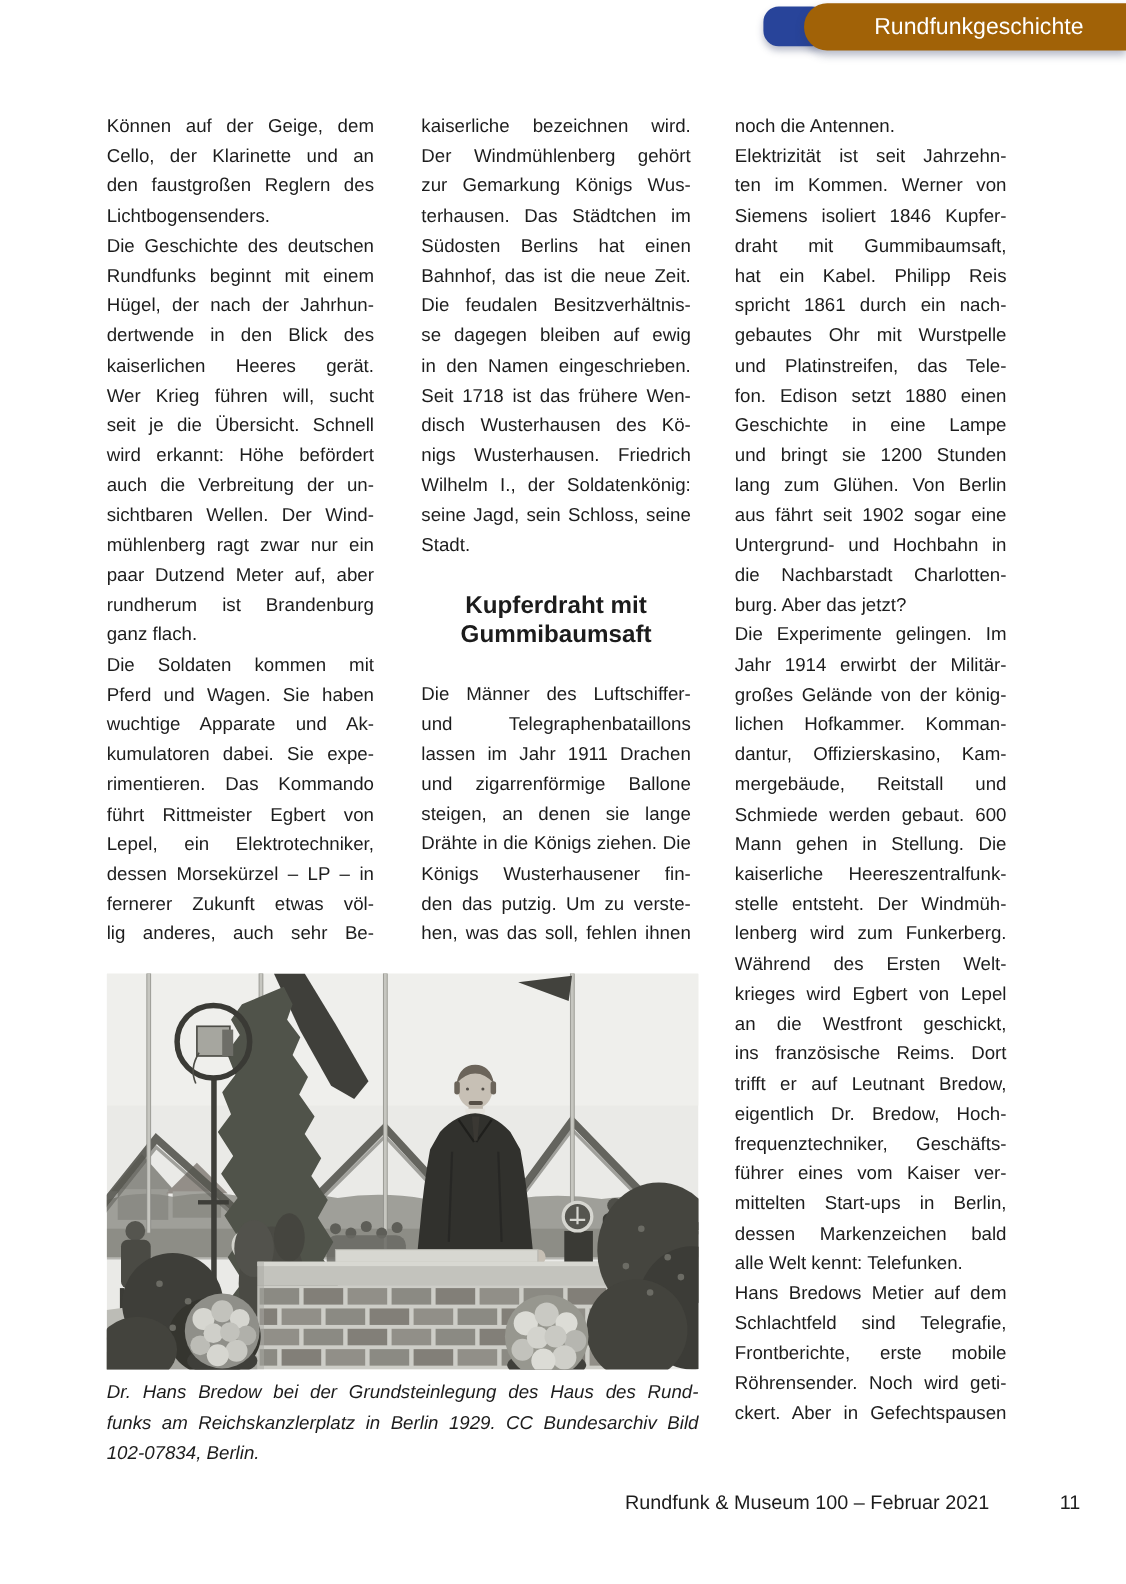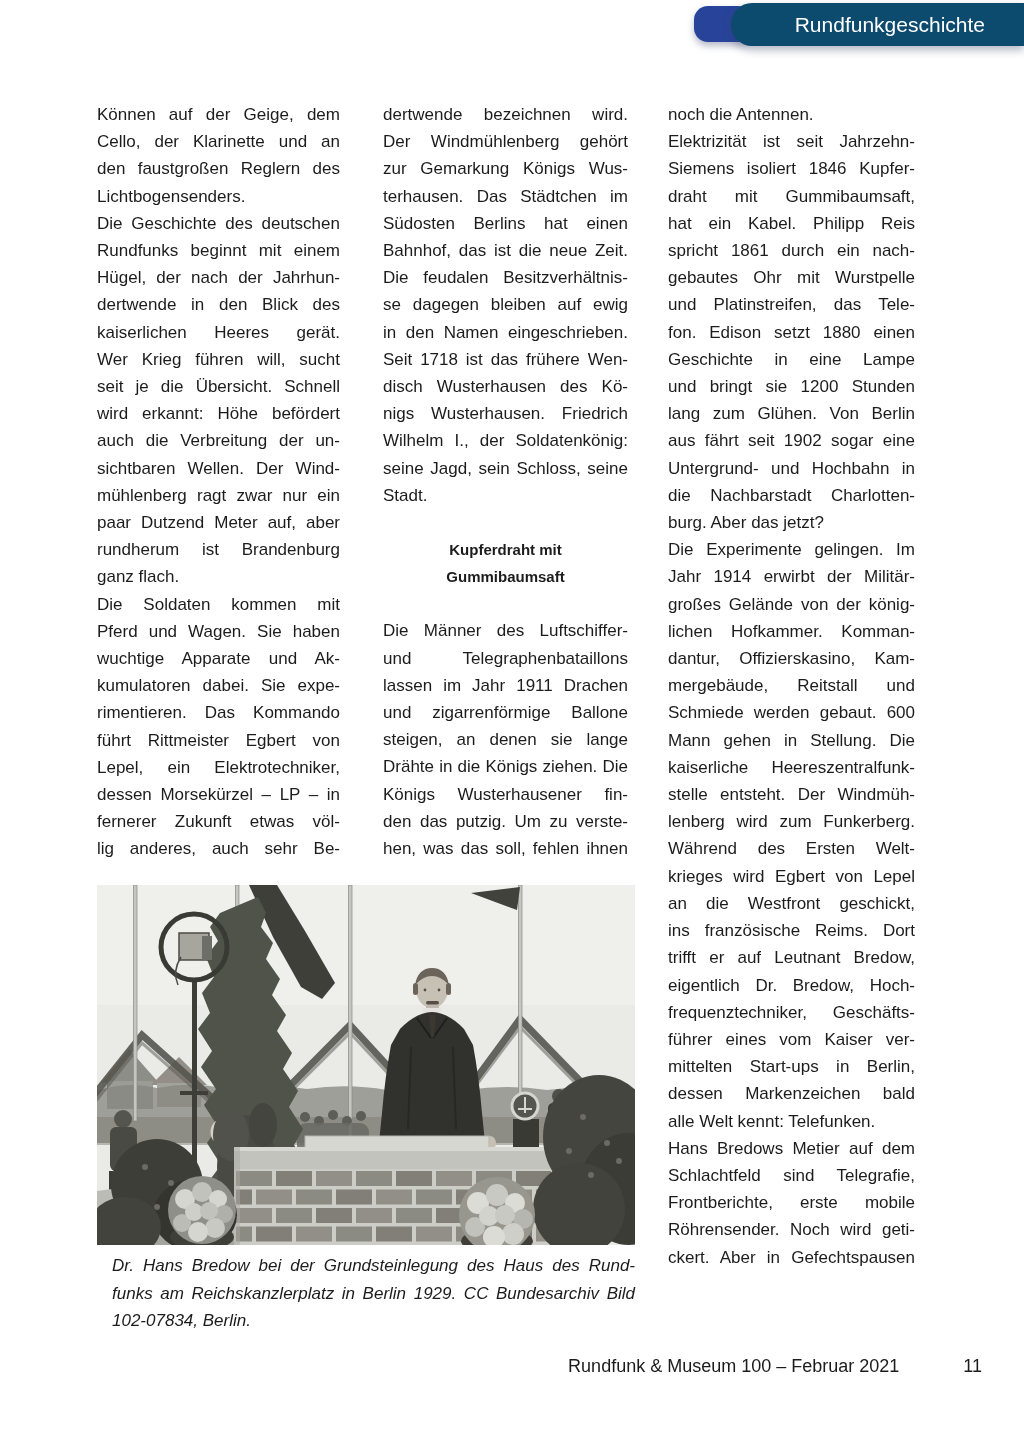--- a/index.html
+++ b/index.html
@@ -20,42 +20,42 @@
     padding-right:39px;box-sizing:border-box;
     color:#ffffff;font-size:21px;
   }
   
   .col{position:absolute;top:101px;font-size:17px;line-height:27.2px;}
   #col1{left:97px;width:243px;}
   #col2{left:383px;width:245px;}
   #col3{left:668px;width:247px;}
   .line{text-align:justify;text-align-last:justify;}
   .line.pend{text-align-last:auto;}
-  .heading{margin:27px 0;text-align:center;font-weight:bold;font-size:15px;line-height:27.2px;}
+  .heading{margin:27px 0;text-align:center;font-weight:bold;font-size:22px;line-height:27.2px;}
   
   figure{position:absolute;left:97px;top:885px;width:538px;margin:0;}
   figure svg{display:block;}
   figcaption{margin-top:7px;font-style:italic;font-size:17px;line-height:27.5px;color:#1c1c1c;}
-  .cap-line{text-align:justify;text-align-last:justify;margin-left:15px;}
+  .cap-line{text-align:justify;text-align-last:justify;}
   .cap-line.pend{text-align-last:auto;}
   
   .footer{
     position:absolute;left:97px;top:1356px;width:885px;
     display:flex;justify-content:flex-end;align-items:baseline;gap:64px;
     font-size:18px;
   }
   .pagenum{font-weight:normal;}
 </style>
 </head>
 <body>
 
 <div class="page">
 
   <div class="badge-back" style="background: rgb(40, 68, 154);"></div>
-  <div class="badge" style="background: #0c4a6e; justify-content: flex-end;">
+  <div class="badge" style="background: #a16207; justify-content: flex-end;">
     <span>Rundfunkgeschichte</span>
   </div>
 
   <div class="col" id="col1">
       <div class="line">Können auf der Geige, dem</div>
       <div class="line">Cello, der Klarinette und an</div>
       <div class="line">den faustgroßen Reglern des</div>
       <div class="line pend">Lichtbogensenders.</div>
       <div class="line">Die Geschichte des deutschen</div>
       <div class="line">Rundfunks beginnt mit einem</div>
@@ -76,21 +76,21 @@
       <div class="line">wuchtige Apparate und Ak-</div>
       <div class="line">kumulatoren dabei. Sie expe-</div>
       <div class="line">rimentieren. Das Kommando</div>
       <div class="line">führt Rittmeister Egbert von</div>
       <div class="line">Lepel, ein Elektrotechniker,</div>
       <div class="line">dessen Morsekürzel – LP – in</div>
       <div class="line">fernerer Zukunft etwas völ-</div>
       <div class="line">lig anderes, auch sehr Be-</div>
     </div>
   <div class="col" id="col2">
-      <div class="line">dertwende bezeichnen wird.</div>
+      <div class="line">kaiserliche bezeichnen wird.</div>
       <div class="line">Der Windmühlenberg gehört</div>
       <div class="line">zur Gemarkung Königs Wus-</div>
       <div class="line">terhausen. Das Städtchen im</div>
       <div class="line">Südosten Berlins hat einen</div>
       <div class="line">Bahnhof, das ist die neue Zeit.</div>
       <div class="line">Die feudalen Besitzverhältnis-</div>
       <div class="line">se dagegen bleiben auf ewig</div>
       <div class="line">in den Namen eingeschrieben.</div>
       <div class="line">Seit 1718 ist das frühere Wen-</div>
       <div class="line">disch Wusterhausen des Kö-</div>
@@ -108,20 +108,21 @@
       <div class="line">und zigarrenförmige Ballone</div>
       <div class="line">steigen, an denen sie lange</div>
       <div class="line">Drähte in die Königs ziehen. Die</div>
       <div class="line">Königs Wusterhausener fin-</div>
       <div class="line">den das putzig. Um zu verste-</div>
       <div class="line">hen, was das soll, fehlen ihnen</div>
     </div>
   <div class="col" id="col3">
       <div class="line pend">noch die Antennen.</div>
       <div class="line">Elektrizität ist seit Jahrzehn-</div>
+      <div class="line">ten im Kommen. Werner von</div>
       <div class="line">Siemens isoliert 1846 Kupfer-</div>
       <div class="line">draht mit Gummibaumsaft,</div>
       <div class="line">hat ein Kabel. Philipp Reis</div>
       <div class="line">spricht 1861 durch ein nach-</div>
       <div class="line">gebautes Ohr mit Wurstpelle</div>
       <div class="line">und Platinstreifen, das Tele-</div>
       <div class="line">fon. Edison setzt 1880 einen</div>
       <div class="line">Geschichte in eine Lampe</div>
       <div class="line">und bringt sie 1200 Stunden</div>
       <div class="line">lang zum Glühen. Von Berlin</div>

